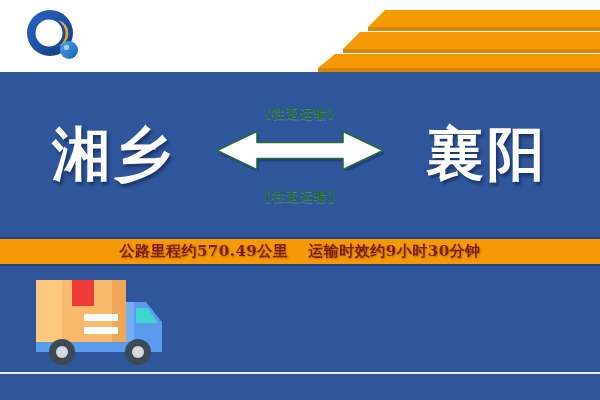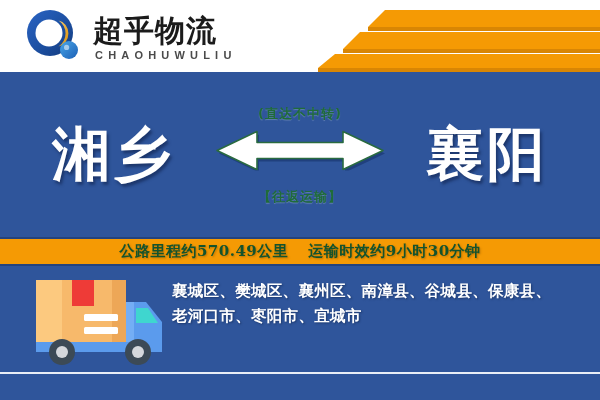--- a/index.html
+++ b/index.html
@@ -80,21 +80,21 @@
     position:absolute; left:0; top:237px;
     width:600px; height:29px;
     background:#f59a04;
     display:flex; align-items:center; justify-content:center;
     border-top:2px solid #24437d;
     border-bottom:2px solid #24437d;
   }
   .infobar-inner {
     display:flex; align-items:baseline; gap:20px;
     font-family:"DejaVu Serif", serif;
-    font-size:15px; font-weight:bold; color:#14532d;
+    font-size:15px; font-weight:bold; color:#7f1d1d;
     letter-spacing:.5px; white-space:nowrap;
     text-shadow:1px 1px 2px rgba(120,70,0,.45);
   }
 
   
   .coverage {
     position:absolute; left:0; top:266px;
     width:600px; height:106px;
     background:#2f559b;
   }
@@ -148,44 +148,40 @@
               <stop offset="100%" stop-color="#d38f12"></stop>
             </linearGradient>
           </defs>
           <circle cx="26" cy="25" r="23" fill="url(#gBlue)"></circle>
           <circle cx="25" cy="25" r="13.5" fill="#ffffff"></circle>
           <path d="M34.5 12.5 A15.5 15.5 0 0 1 34.5 38.5 A12 13.2 0 0 0 34.5 12.5 Z" fill="url(#gGold)"></path>
           <circle cx="45" cy="42" r="9" fill="url(#gDot)"></circle>
           <circle cx="42.6" cy="39.4" r="2.6" fill="#ffffff" opacity=".55"></circle>
         </svg>
       </div>
-      <div class="logo-text">
-        <div class="brand-cn">超乎物流</div>
-        <div class="brand-py">CHAOHUWULIU</div>
-      </div>
     </div>
 
     <div class="stripes">
       <svg width="290" height="72" viewBox="0 0 290 72">
         <polygon points="75,10 290,10 290,27 58,27" fill="#f59a04"></polygon>
         <polygon points="58,27 290,27 290,31 58,31" fill="#d98604"></polygon>
         <polygon points="50,32 290,32 290,49 33,49" fill="#f59a04"></polygon>
         <polygon points="33,49 290,49 290,53 33,53" fill="#d98604"></polygon>
         <polygon points="25,54 290,54 290,68 8,68" fill="#f59a04"></polygon>
         <polygon points="8,68 290,68 290,72 8,72" fill="#d98604"></polygon>
       </svg>
     </div>
   </div>
 
   <div class="route">
 
     <div class="city city-from">湘乡</div>
 
     <div class="arrow-block">
-      <div class="note note-top">(直达不中转)</div>
+      <div class="note note-top">(往返运输)</div>
       <div>
         <svg class="arrow-svg" width="170" height="46" viewBox="0 0 170 46">
           <g transform="translate(2,3)">
             <path d="M0 23 L40 4 L40 15 L126 15 L126 4 L166 23 L126 42 L126 31 L40 31 L40 42 Z" fill="rgba(16,40,90,.45)" transform="translate(2,3)"></path>
             <path d="M0 23 L40 4 L40 15 L126 15 L126 4 L166 23 L126 42 L126 31 L40 31 L40 42 Z" fill="#ffffff" stroke="#2a6b40" stroke-width="1.6" stroke-linejoin="round"></path>
           </g>
         </svg>
       </div>
       <div class="note note-bottom">【往返运输】</div>
     </div>
@@ -220,22 +216,18 @@
 
         <rect x="8" y="68" width="126" height="10" fill="#5b9bed"></rect>
 
         <circle cx="34" cy="78" r="13" fill="#3c4a56"></circle>
         <circle cx="34" cy="78" r="6" fill="#d5d8dc"></circle>
         <circle cx="110" cy="78" r="13" fill="#3c4a56"></circle>
         <circle cx="110" cy="78" r="6" fill="#d5d8dc"></circle>
       </svg>
     </div>
 
-    <div class="coverage-text">
-      <div>襄城区、樊城区、襄州区、南漳县、谷城县、保康县、</div>
-      <div>老河口市、枣阳市、宜城市</div>
-    </div>
   </div>
 
   <div class="divider"></div>
   <div class="footer"></div>
 
 </div>
 
 </body></html>

